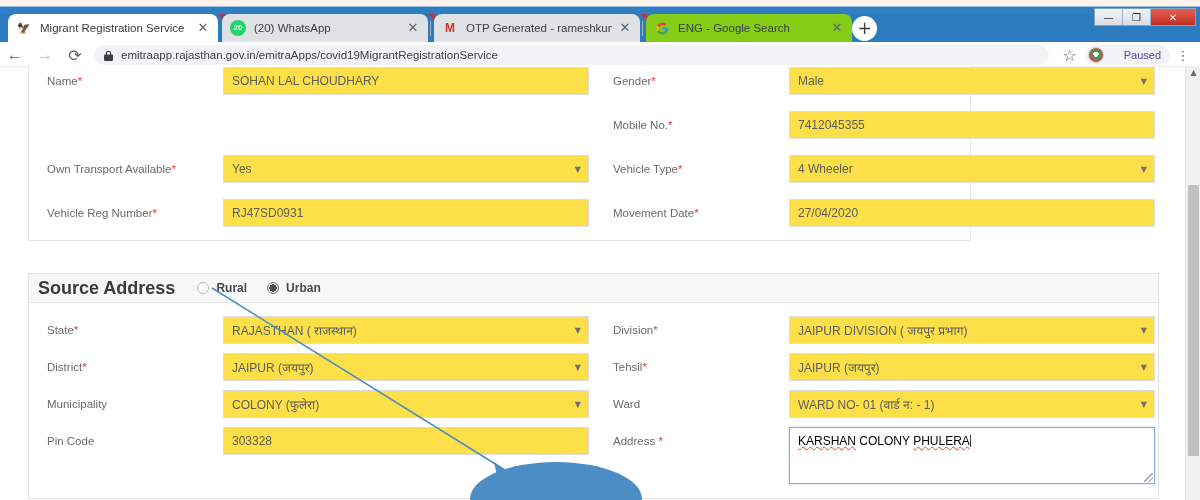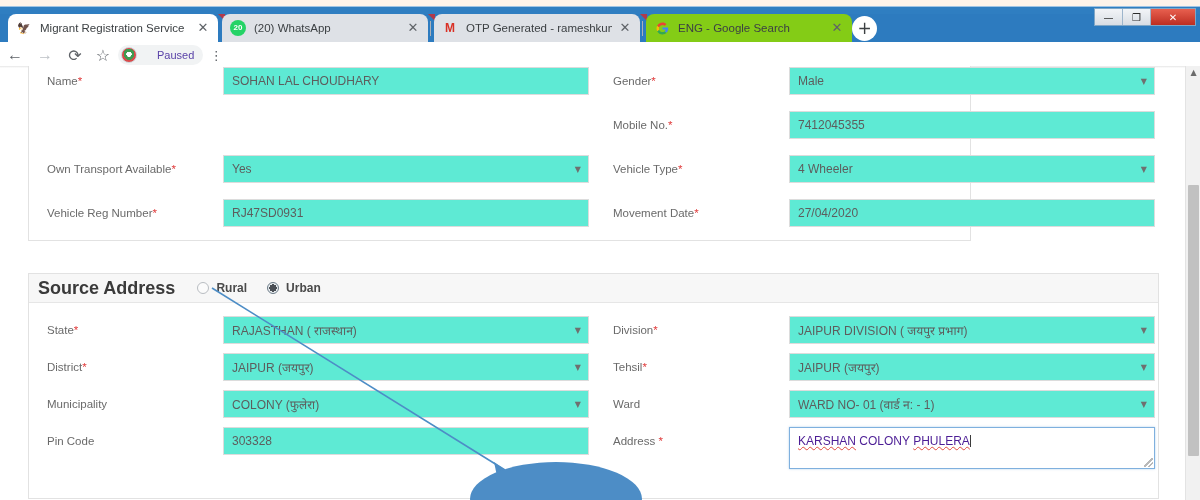--- a/index.html
+++ b/index.html
@@ -208,40 +208,40 @@
 
   .flabel {
     position: absolute; left: 18px; top: 8px;
     font-size: 11.5px; color: #6a6a6a; white-space: nowrap;
   }
   .flabel .req { color: #e03a3a; }
 
   .fctl {
     position: absolute; left: 194px; top: 0;
     width: 366px; height: 28px;
-    border: 1px solid #dcdcdc; background: #5eead4;
+    border: 1px solid #dcdcdc; background: #fde047;
     display: flex; align-items: center;
     padding: 0 8px;
     font-size: 12px; color: #5d5d5d;
   }
   .fctl.sel { padding-right: 20px; }
   .caret {
     position: absolute; right: 7px; top: 50%; transform: translateY(-50%);
     font-size: 8px; color: #6f6f6f; font-family: "DejaVu Sans", sans-serif;
   }
   .fctl .txt { white-space: nowrap; overflow: hidden; }
 
   
   .ta-wrap {
     position: absolute; left: 194px; top: 0;
-    width: 366px; height: 42px;
+    width: 366px; height: 57px;
     border: 1px solid #7fb0de; background: #fff;
     box-shadow: 0 0 2px rgba(110,170,220,.55);
     padding: 6px 8px;
-    font-size: 12px; color: #4c1d95;
+    font-size: 12px; color: #000000;
   }
   .ta-wrap .squig {
     text-decoration: underline;
     text-decoration-color: #e04a3c;
     text-decoration-style: wavy;
     text-decoration-thickness: 1px;
   }
   .ta-caret {
     display: inline-block; width: 1px; height: 12px;
     background: #3b3b3b; vertical-align: -2px;
@@ -320,20 +320,28 @@
   <div>—</div>
   <div>❐</div>
   <div class="close">✕</div>
 </div>
 
 <div class="toolbar">
   <div class="nav-ico">←</div>
   <div class="nav-ico dim">→</div>
   <div class="nav-ico">⟳</div>
 
+  <div class="omnibox">
+    <span class="lock">
+      <svg width="9" height="11" viewBox="0 0 10 12" aria-hidden="true">
+        <path d="M2 5V3.6A3 3 0 0 1 8 3.6V5h.6A1.4 1.4 0 0 1 10 6.4v4.2A1.4 1.4 0 0 1 8.6 12H1.4A1.4 1.4 0 0 1 0 10.6V6.4A1.4 1.4 0 0 1 1.4 5H2zm1.3 0h3.4V3.6a1.7 1.7 0 0 0-3.4 0V5z" fill="#3c4043"></path>
+      </svg>
+    </span>
+    <span class="url">emitraapp.rajasthan.gov.in/emitraApps/covid19MigrantRegistrationService</span>
+  </div>
 
   <div class="tb-right">
     <div class="star-ico">☆</div>
     <div class="profile-chip">
       <span class="profile-av"></span>
       <span class="ptext">Paused</span>
     </div>
     <div class="kebab">⋮</div>
   </div>
 </div>

